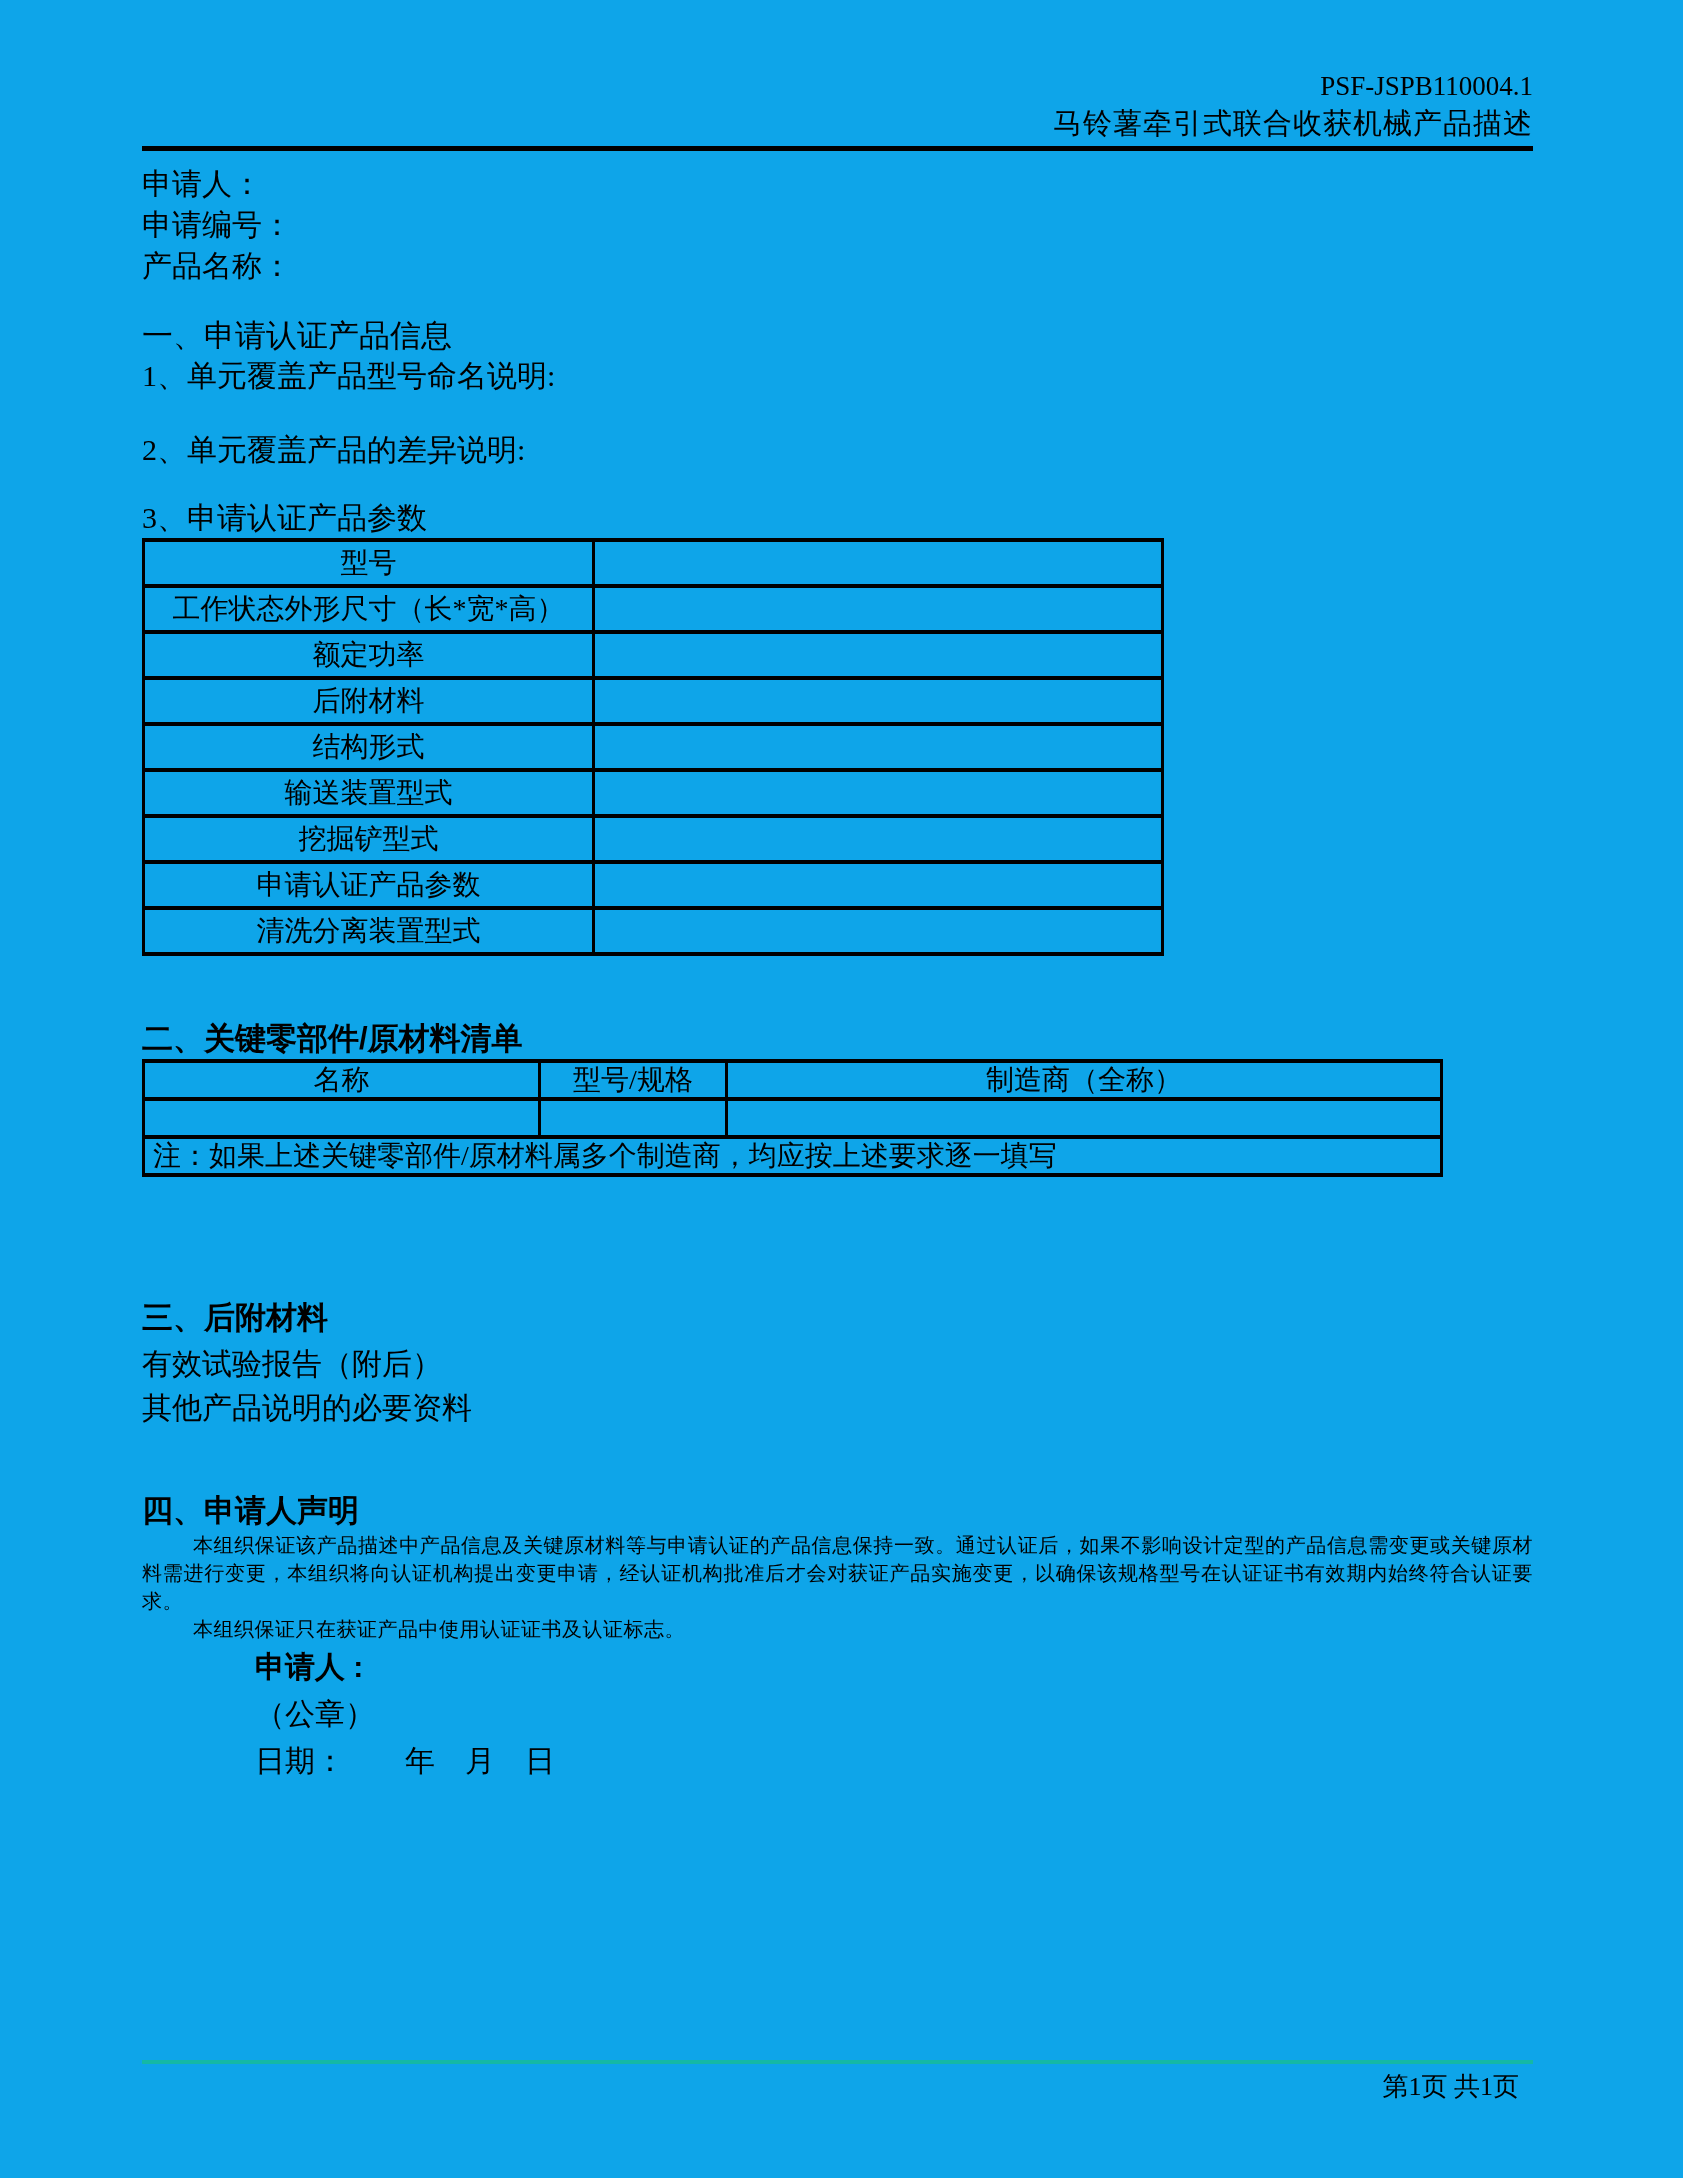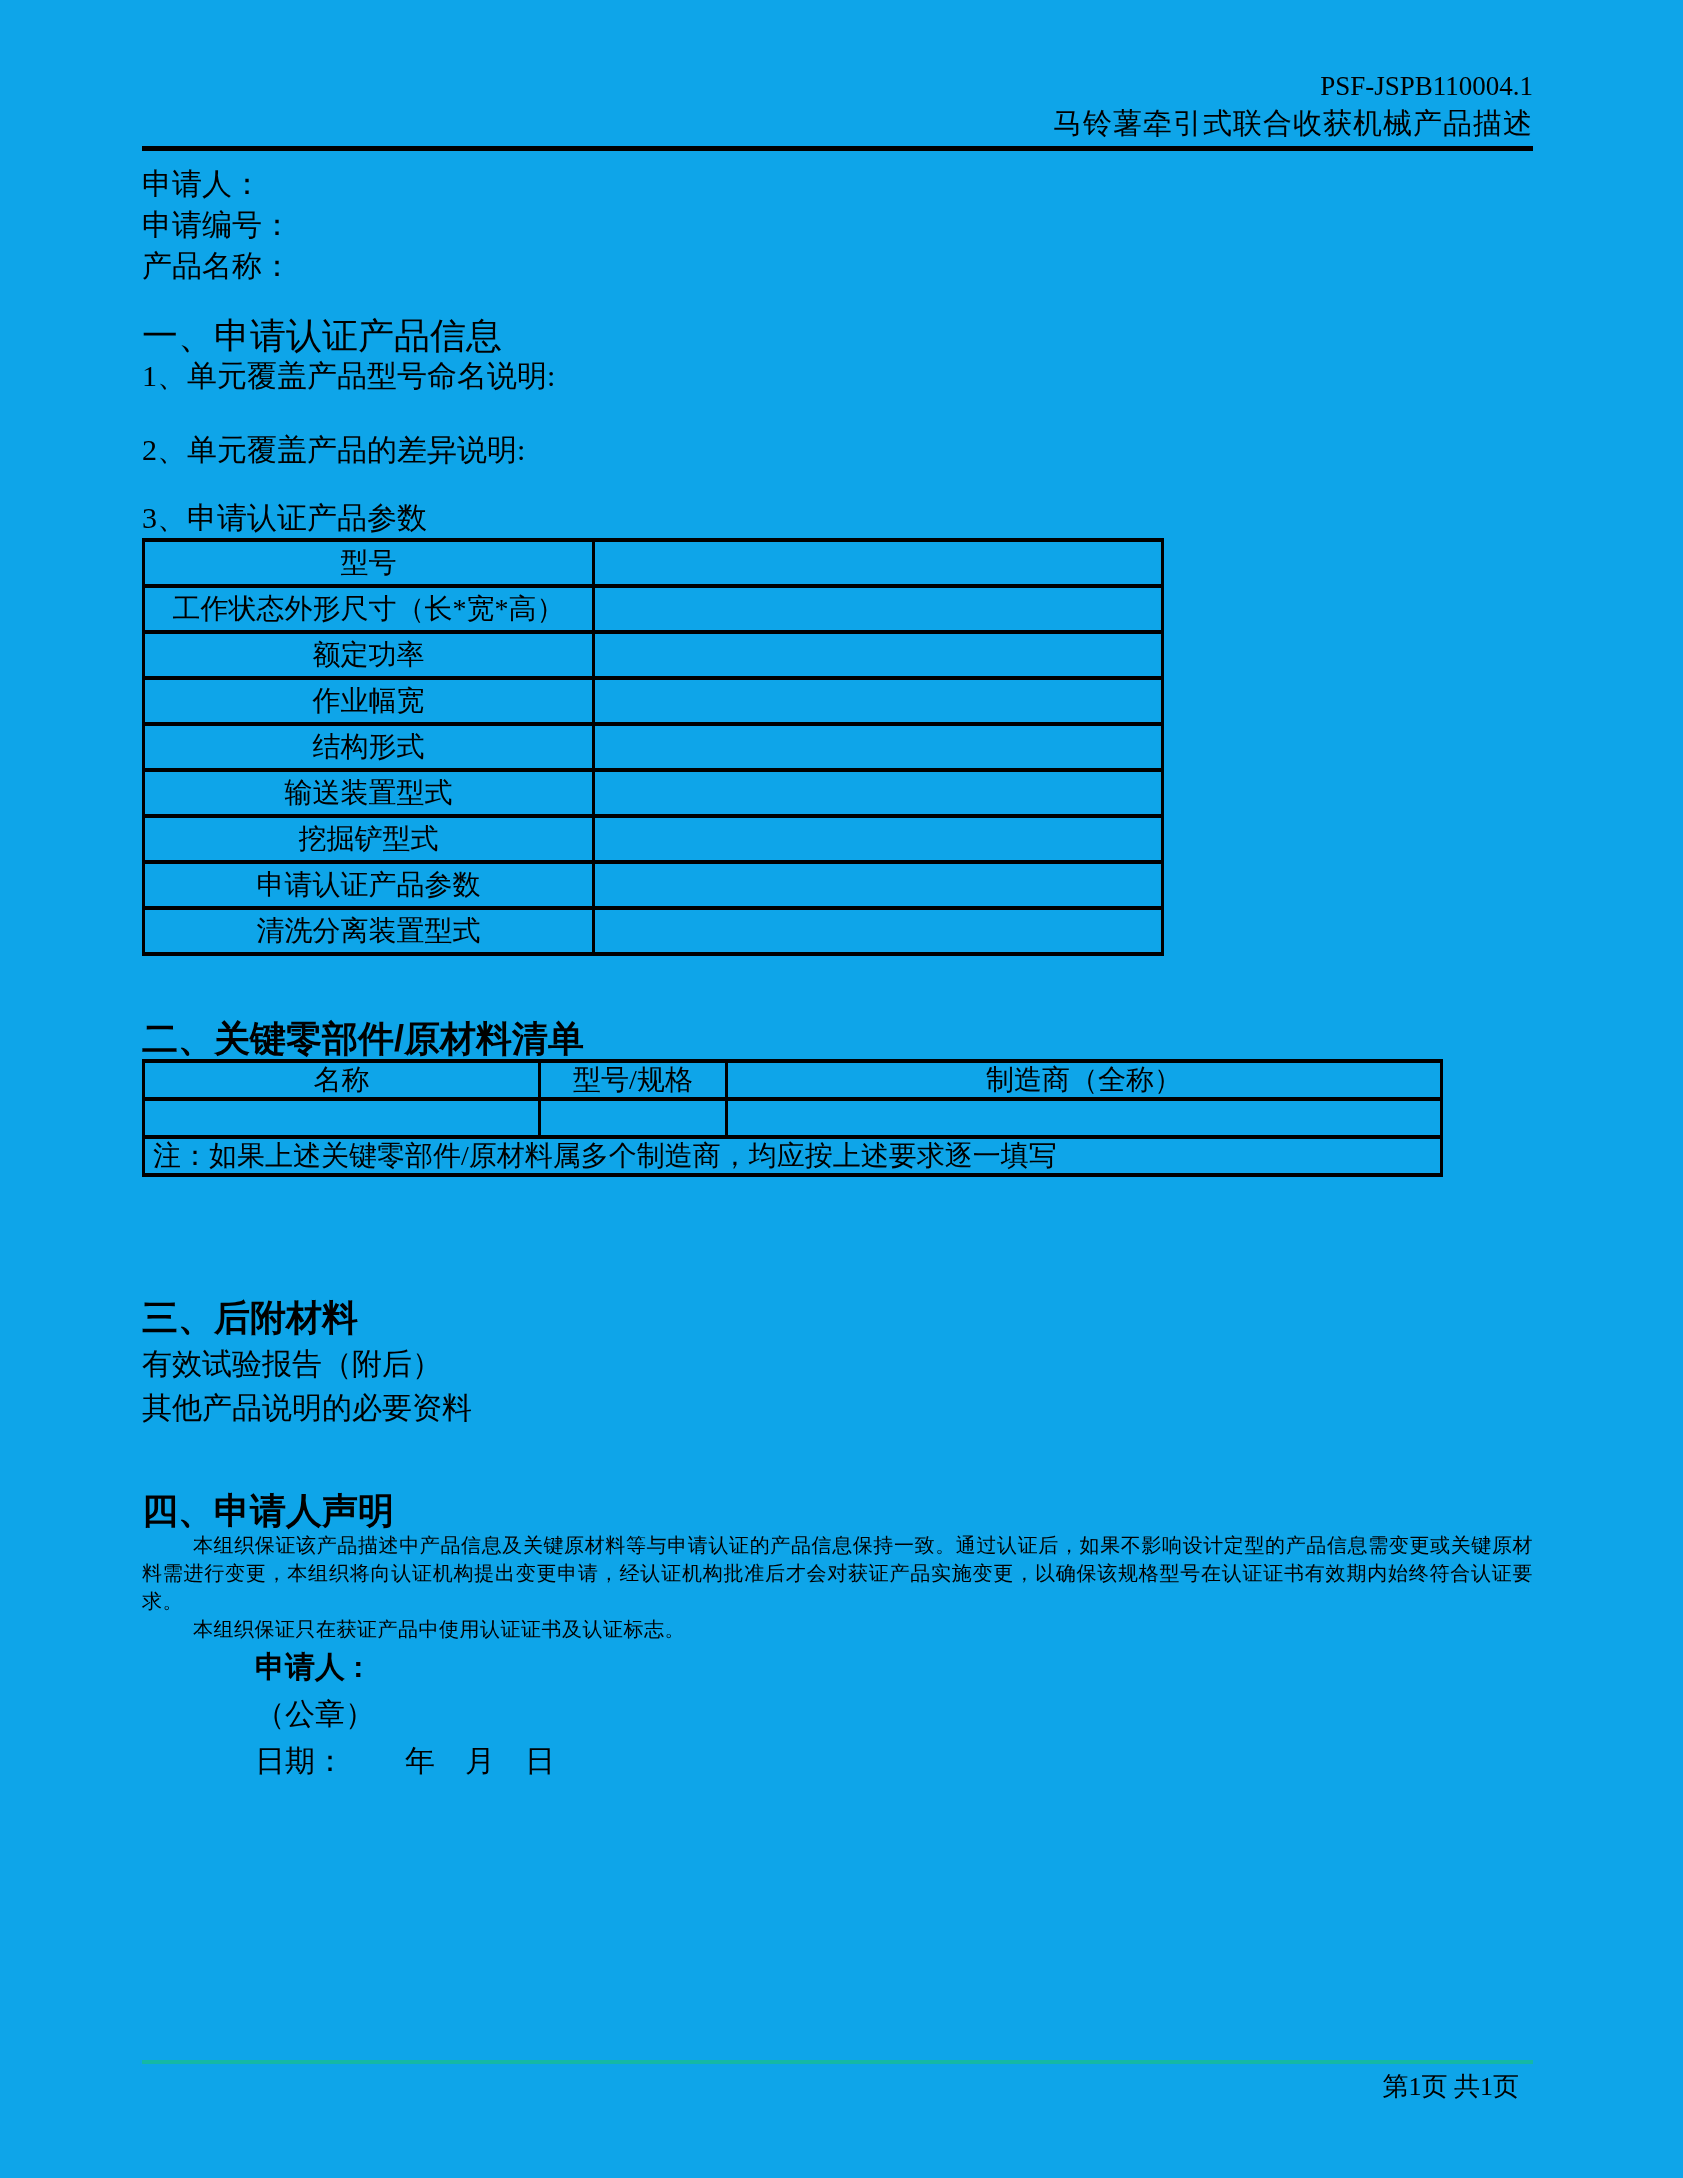--- a/index.html
+++ b/index.html
@@ -15,21 +15,21 @@
     overflow: hidden;
   }
   .doc-code  { text-align: right; font-size: 27px; line-height: 34px; }
   .doc-title { text-align: right; font-size: 29px; line-height: 40px; letter-spacing: 1px; }
   .head-rule { border-top: 5px solid #000; margin-top: 3px; }
 
   .top-fields { margin-top: 12px; font-size: 30px; }
   .top-fields .line { line-height: 41px; }
 
   .sec1 { margin-top: 30px; font-size: 30px; }
-  .sec-heading { font-size: 36px; line-height: 40px; }
+  .sec-heading { font-size: 31px; line-height: 40px; }
   .h-bold { font-family: "Liberation Sans", "DejaVu Sans", sans-serif; font-weight: bold; }
   .item  { line-height: 40px; }
   .gap34 { margin-top: 34px; }
   .gap28 { margin-top: 28px; }
 
   table { border-collapse: collapse; table-layout: fixed; }
   td { padding: 0; }
   .param-table { width: 1022px; }
   .param-table td {
     border: 3px solid #000;
@@ -112,21 +112,21 @@
         </tr>
         <tr>
           <td>工作状态外形尺寸（长*宽*高）</td>
           <td></td>
         </tr>
         <tr>
           <td>额定功率</td>
           <td></td>
         </tr>
         <tr>
-          <td>作业幅宽</td>
+          <td>后附材料</td>
           <td></td>
         </tr>
         <tr>
           <td>结构形式</td>
           <td></td>
         </tr>
         <tr>
           <td>输送装置型式</td>
           <td></td>
         </tr>

